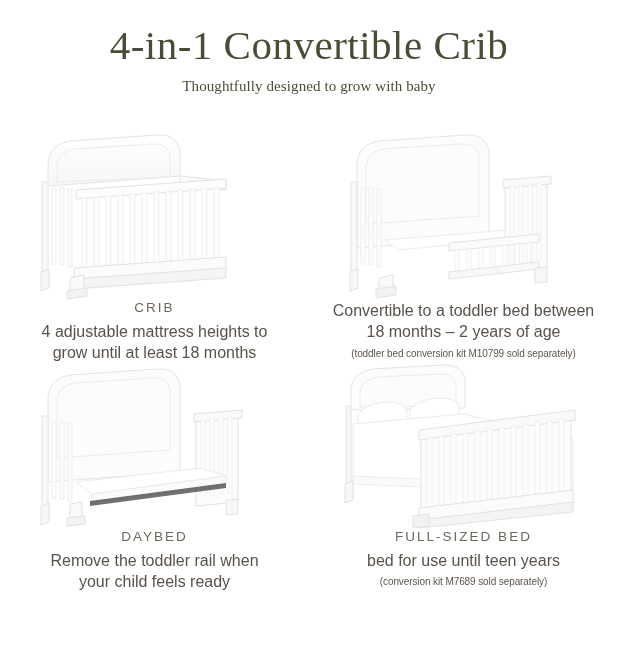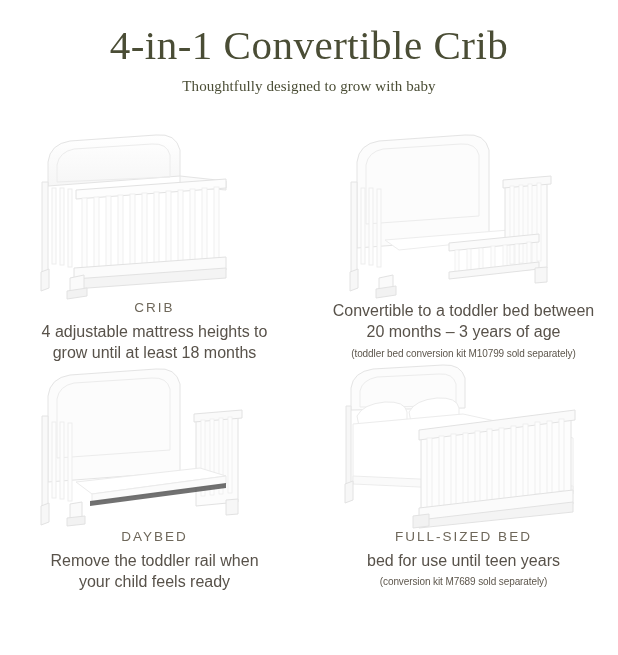--- a/index.html
+++ b/index.html
@@ -180,21 +180,21 @@
           <path d="M110 144 L200 134 L200 141 L110 151 Z" fill="#f8f8f8" stroke="#e2e2e2" stroke-width="1"></path>
 
           <path d="M11 144 L19 141 L19 160 L11 163 Z" fill="#f7f7f7" stroke="#e2e2e2" stroke-width="1"></path>
           <path d="M40 150 L54 147 L54 164 L40 167 Z" fill="#fafafa" stroke="#e2e2e2" stroke-width="1"></path>
           <path d="M37 161 L57 158 L57 167 L37 170 Z" fill="#f2f2f2" stroke="#e2e2e2" stroke-width="1"></path>
           <path d="M196 140 L208 139 L208 154 L196 155 Z" fill="#f7f7f7" stroke="#e2e2e2" stroke-width="1"></path>
         </svg>
       </div>
       <div class="caption">
         <div class="cap-desc">Convertible to a toddler bed between</div>
-        <div class="cap-desc">20 months – 3 years of age</div>
+        <div class="cap-desc">18 months – 2 years of age</div>
         <div class="cap-fine">(toddler bed conversion kit M10799 sold separately)</div>
       </div>
     </div>
 
     <div class="cell row2">
       <div class="figure">
         <svg width="250" height="165" viewBox="0 0 250 165">
 
           <path d="M18 56 L18 32 Q20 14 40 11 L126 5 Q146 3 150 20 L150 108 L18 118 Z" fill="#fcfcfc" stroke="#e4e4e4" stroke-width="1"></path>
           <path d="M27 52 L27 35 Q29 22 44 19 L122 14 Q137 13 140 25 L140 86 L27 94 Z" fill="none" stroke="#ececec" stroke-width="1"></path>

